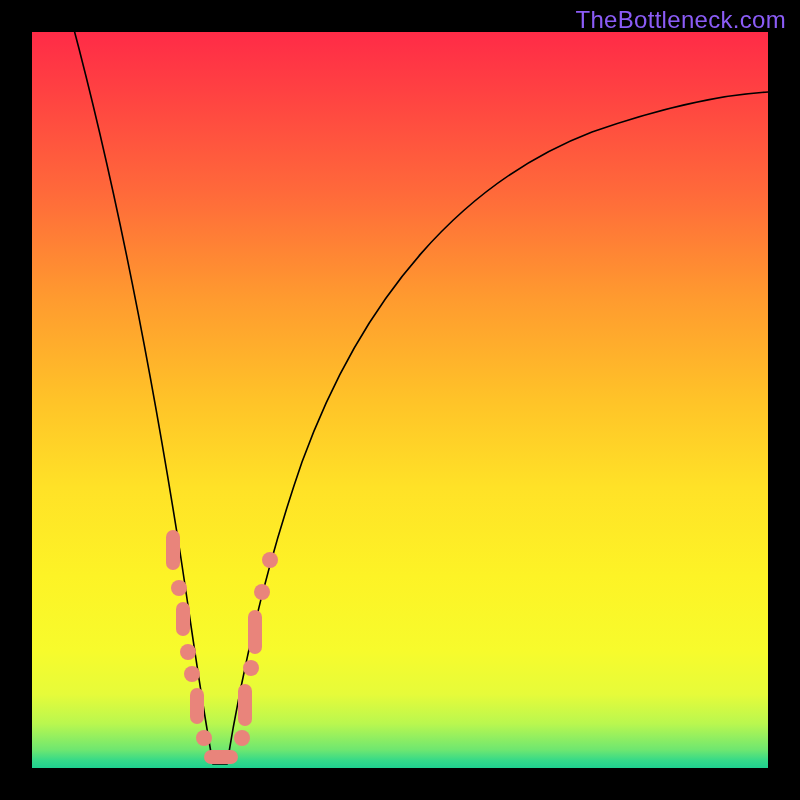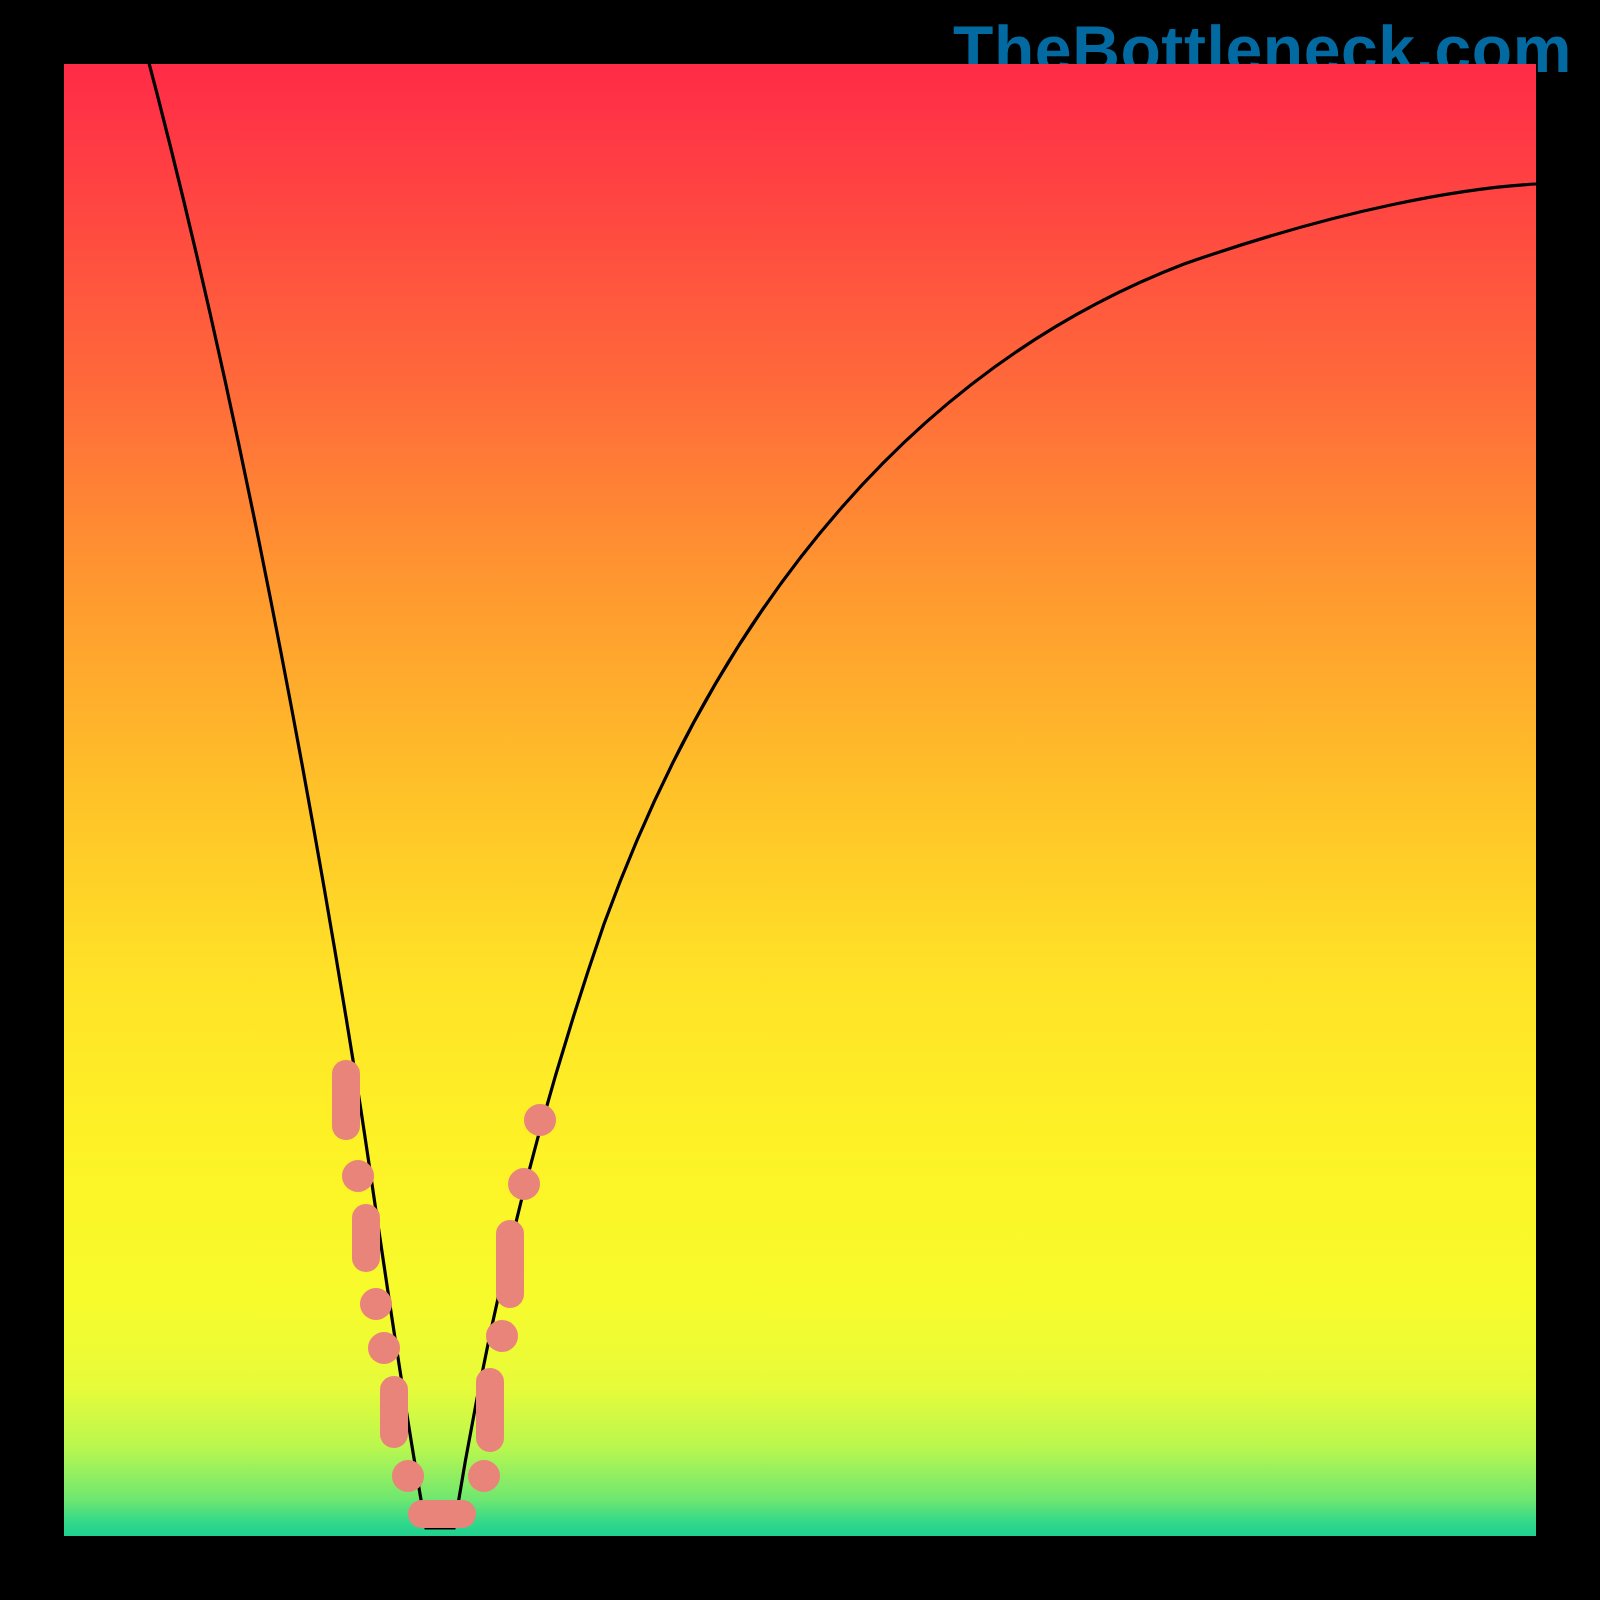--- a/index.html
+++ b/index.html
@@ -37,23 +37,23 @@
       #b9f74f 94%,
       #6fe770 97.5%,
       #34d989 99%,
       #1fd08f 100%
     );
   }
   .watermark {
     position: absolute;
     top: 6px;
     right: 14px;
-    color: #0369a1;
-    font-size: 33px;
-    font-weight: 700;
+    color: #8b5cf6;
+    font-size: 24px;
+    font-weight: 400;
     letter-spacing: 0.3px;
     user-select: none;
   }
   svg.curve {
     position: absolute;
     left: 0;
     top: 0;
     width: 736px;
     height: 736px;
     overflow: visible;

